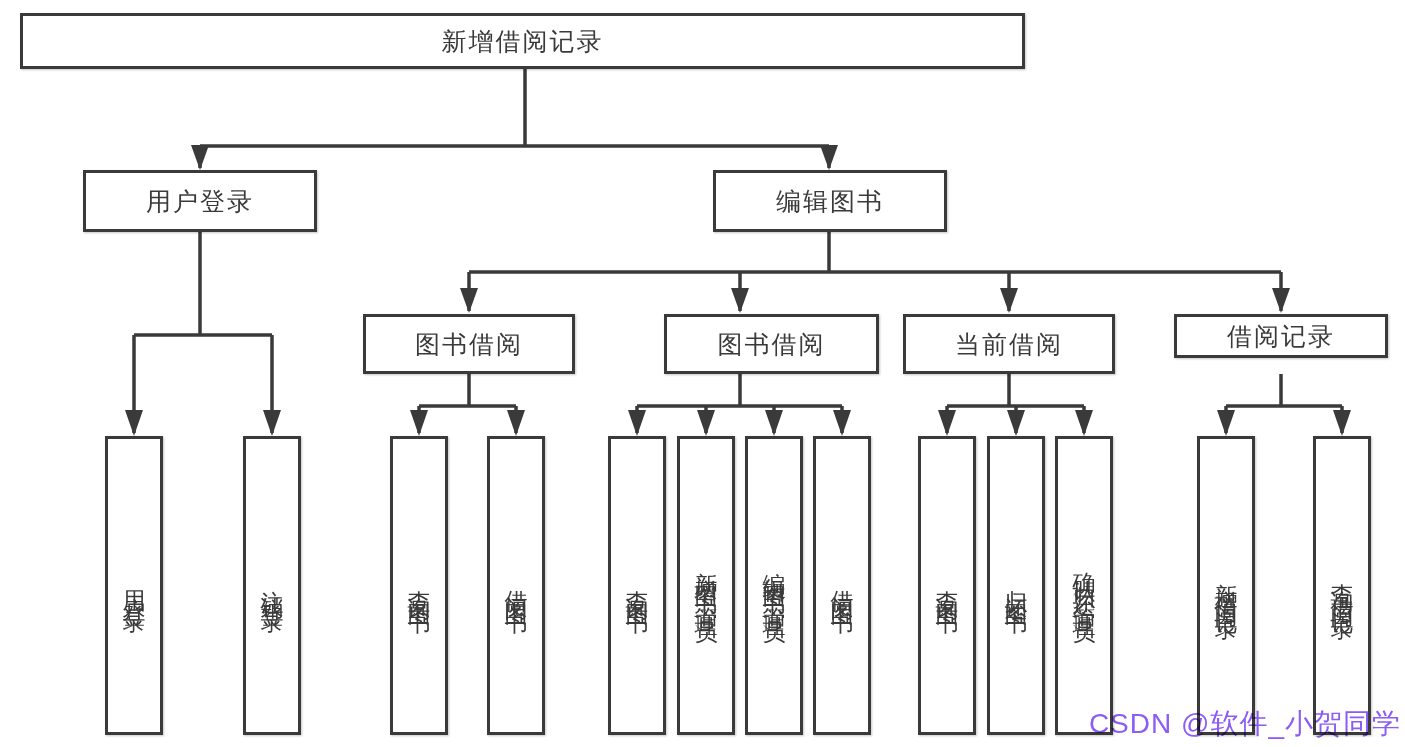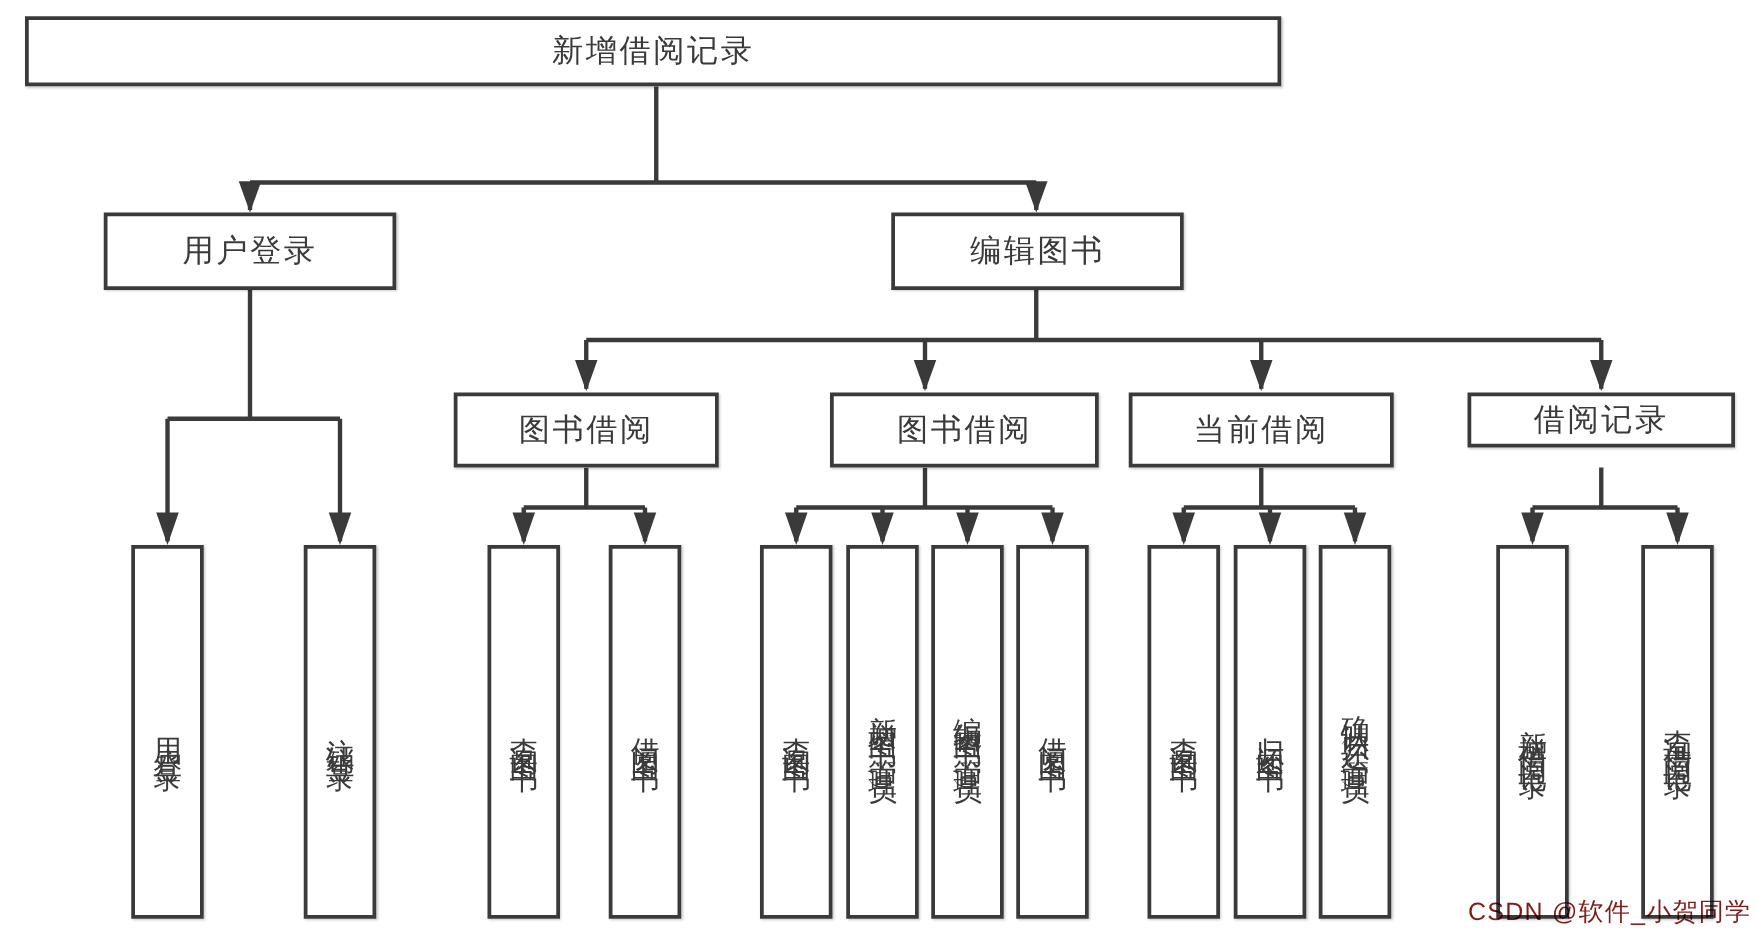--- a/index.html
+++ b/index.html
@@ -31,22 +31,22 @@
     writing-mode:vertical-rl;
     text-orientation:mixed;
     font-size:23px;
     letter-spacing:7px;
     line-height:1;
   }
   .watermark{
     position:absolute;
     right:4px;bottom:4px;
     z-index:5;
-    font-size:20px;
-    color:#7f1d1d;
+    font-size:28px;
+    color:#8b5cf6;
     letter-spacing:1px;
     mix-blend-mode:multiply;
     white-space:nowrap;
   }
 </style>
 </head>
 <body>
 
 <div class="stage">
 

